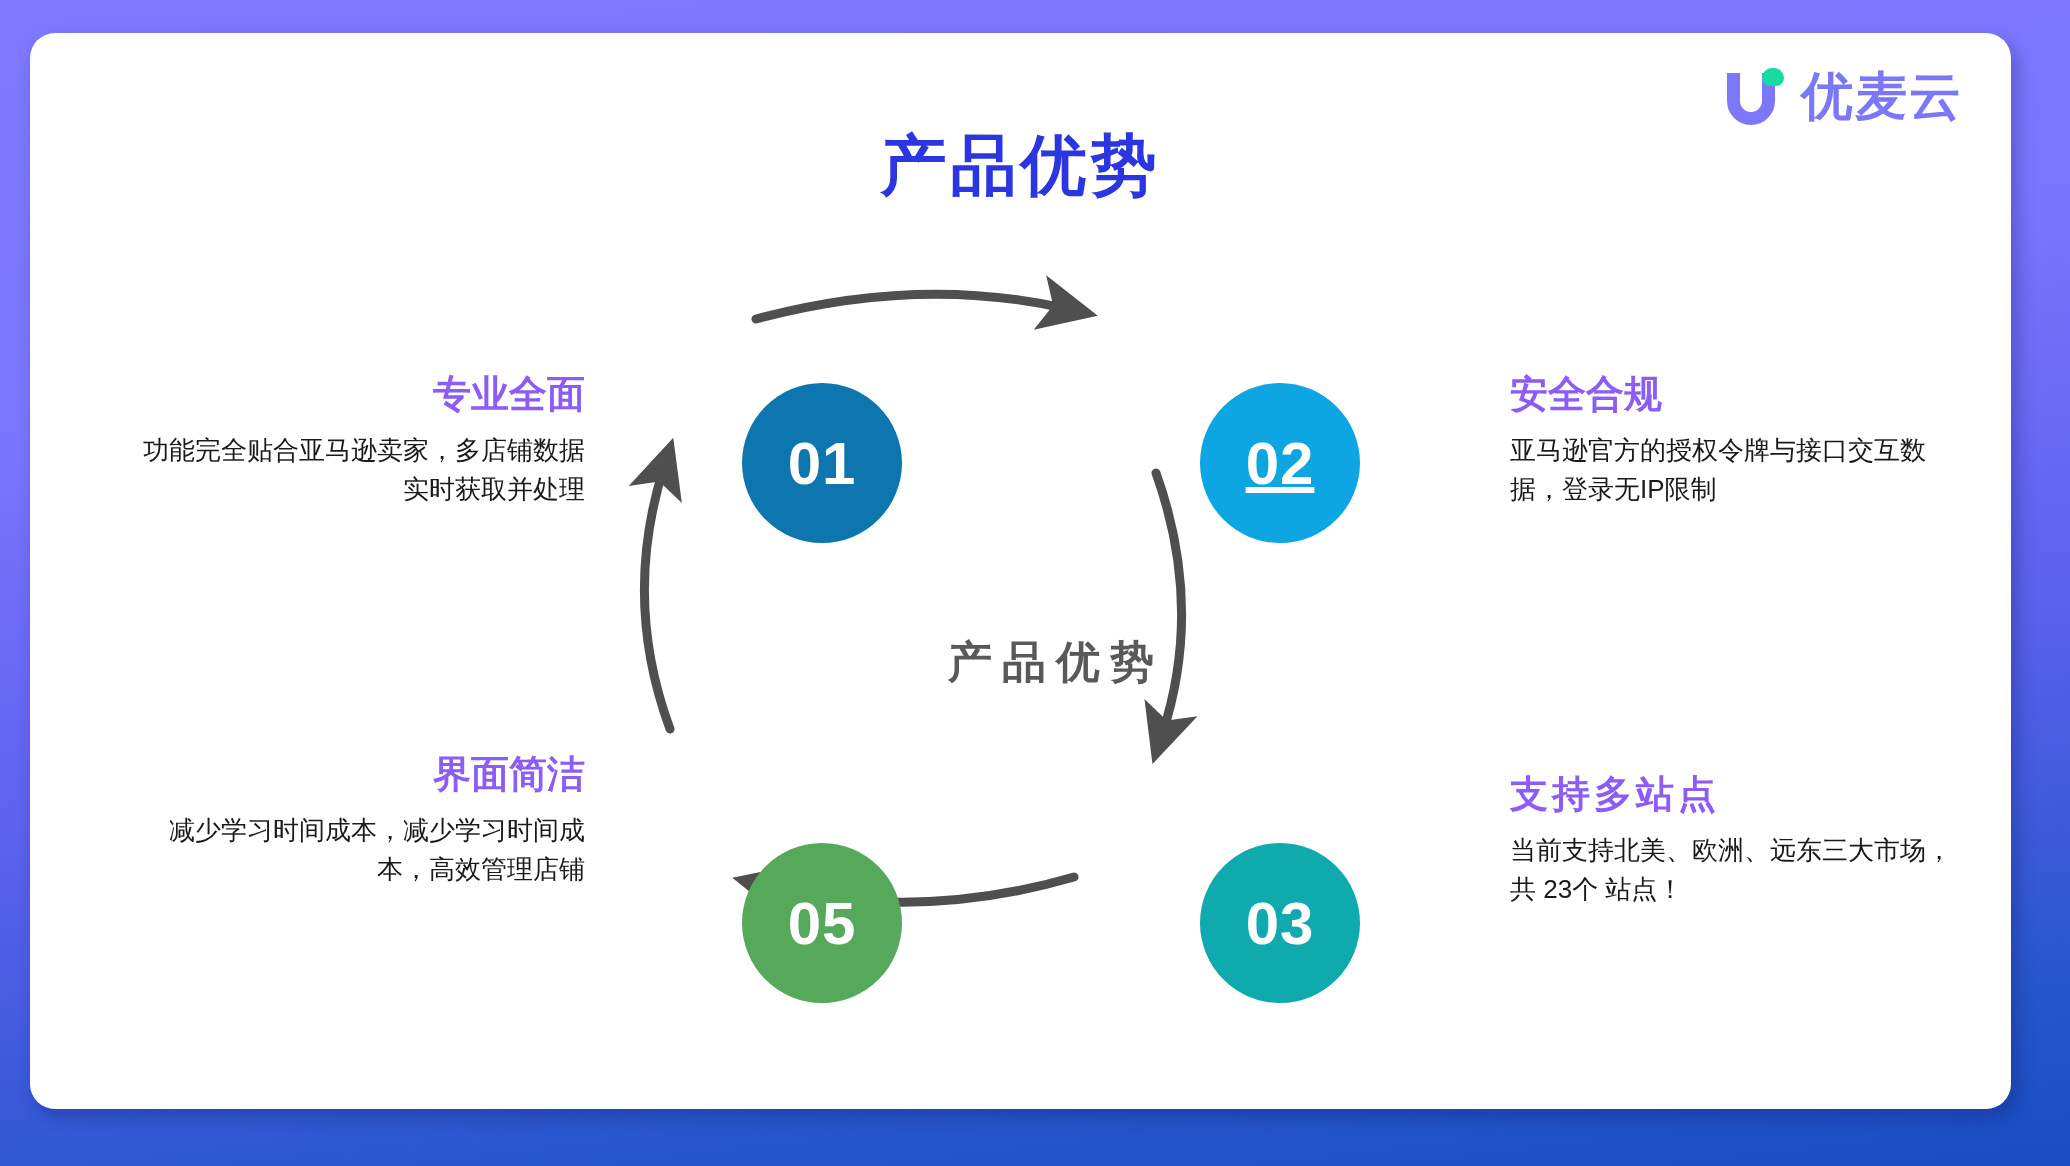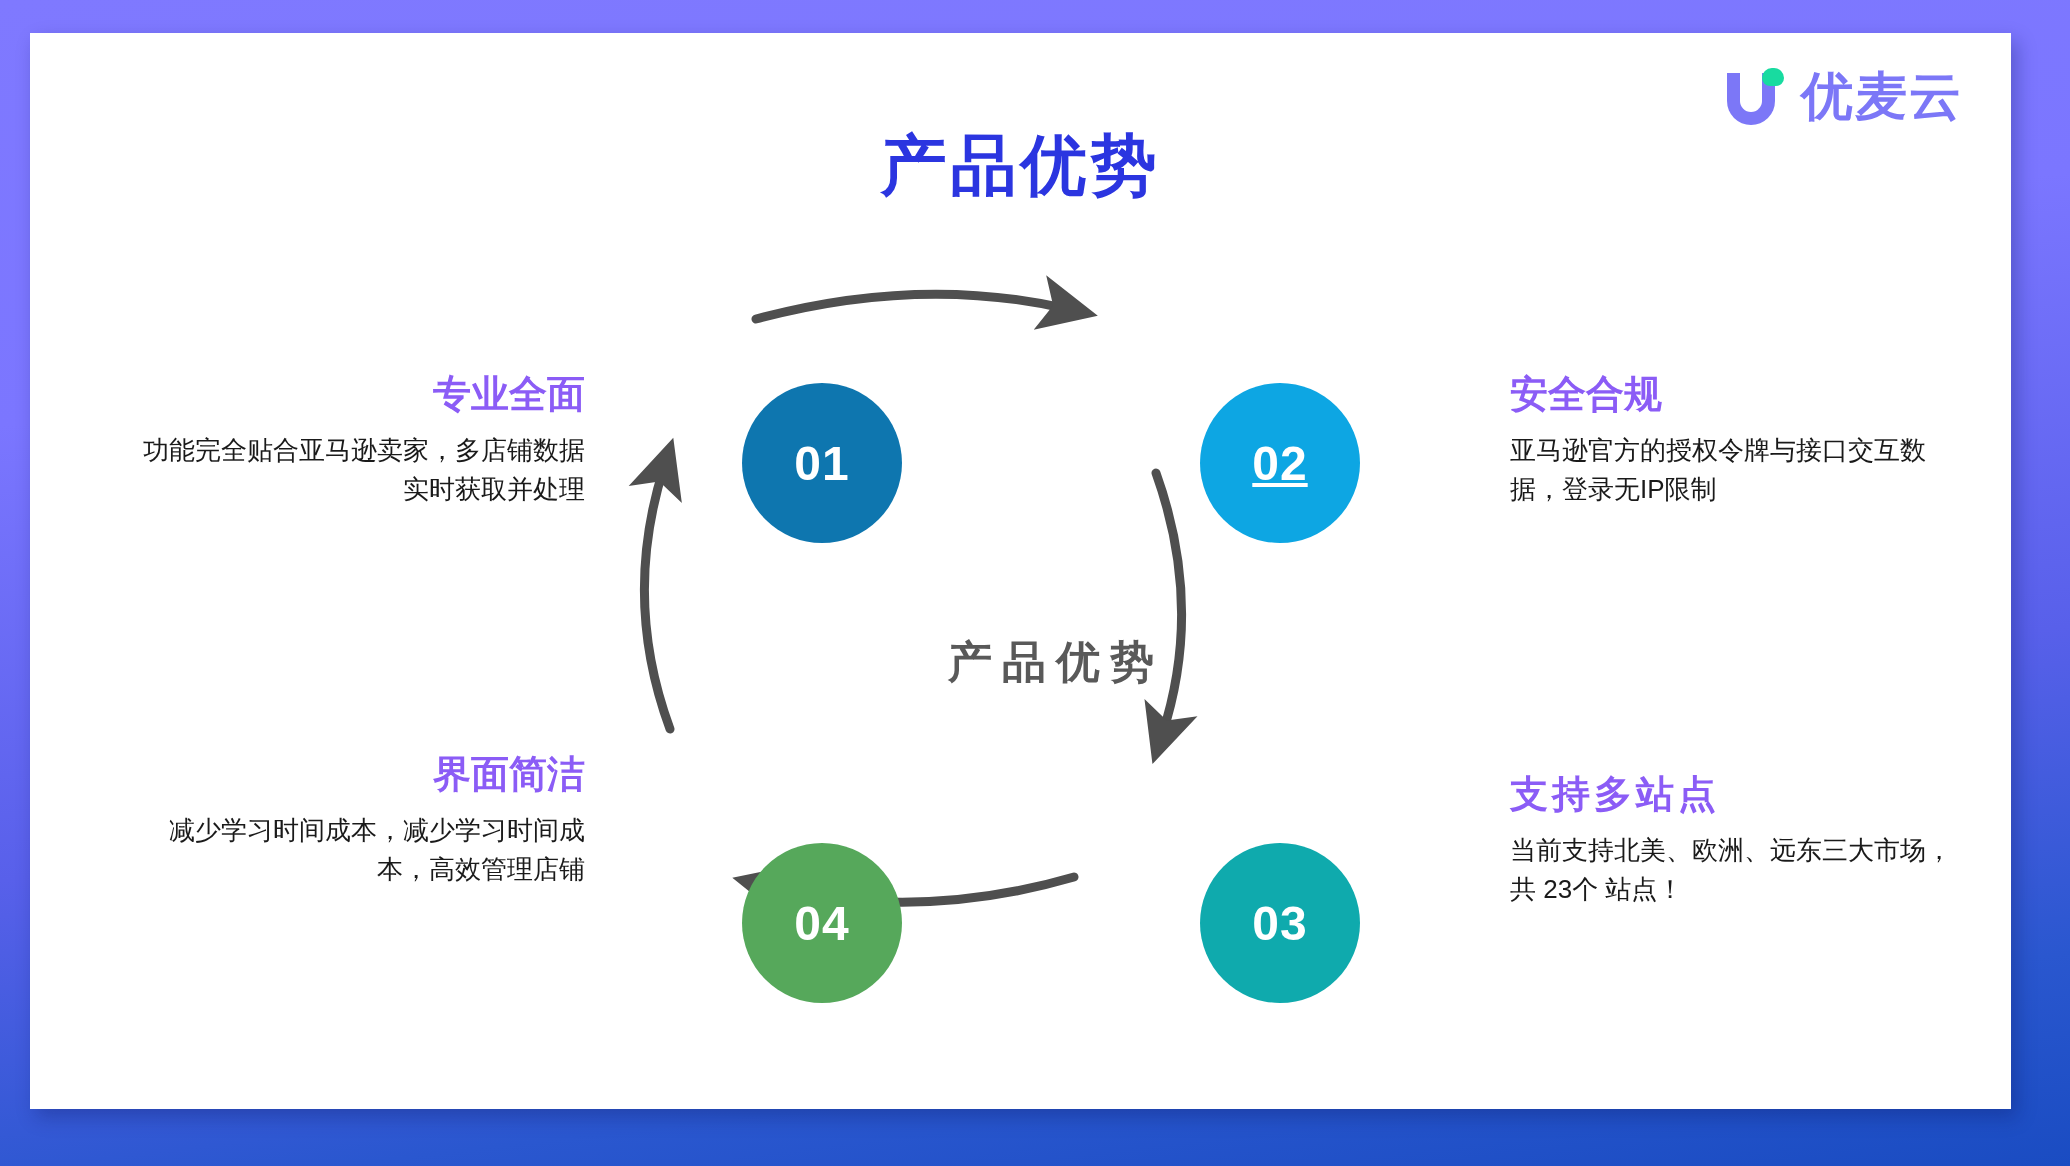--- a/index.html
+++ b/index.html
@@ -24,20 +24,21 @@
 
   
   #slide-card {
     position: absolute;
     left: 30px;
     top: 33px;
     width: 1981px;
     height: 1076px;
     background: #ffffff;
     box-shadow: 6px 8px 18px rgba(10, 20, 90, 0.30);
+    border-radius: 25px;
   }
 
   
   #brand-logo {
     position: absolute;
     right: 48px;
     top: 30px;
     display: flex;
     align-items: center;
     gap: 18px;
@@ -108,21 +109,21 @@
 
   .node-circle {
     position: absolute;
     width: 160px;
     height: 160px;
     border-radius: 50%;
     display: flex;
     align-items: center;
     justify-content: center;
     color: #ffffff;
-    font-size: 48px;
+    font-size: 60px;
     font-weight: 600;
     letter-spacing: 1px;
   }
   #node-01 { left: 712px;  top: 350px; }
   #node-02 { left: 1170px; top: 350px; }
   #node-03 { left: 1170px; top: 810px; }
   #node-04 { left: 712px;  top: 810px; }
 
   #center-label {
     position: absolute;
@@ -211,21 +212,21 @@
       <div class="node-circle" id="node-01" style="background: rgb(14, 118, 175);">
         <span>01</span>
       </div>
       <div class="node-circle" id="node-02" style="background: rgb(13, 166, 227); text-decoration: underline;">
         <span>02</span>
       </div>
       <div class="node-circle" id="node-03" style="background: rgb(15, 170, 173);">
         <span>03</span>
       </div>
       <div class="node-circle" id="node-04" style="background: rgb(86, 168, 91);">
-        <span>04</span>
+        <span>05</span>
       </div>
 
       <div id="center-label">产品优势</div>
     </div>
 
     <div class="text-block text-left" id="block-01">
       <div class="tb-title">专业全面</div>
       <div class="tb-body">功能完全贴合亚马逊卖家，多店铺数据实时获取并处理</div>
     </div>
 

